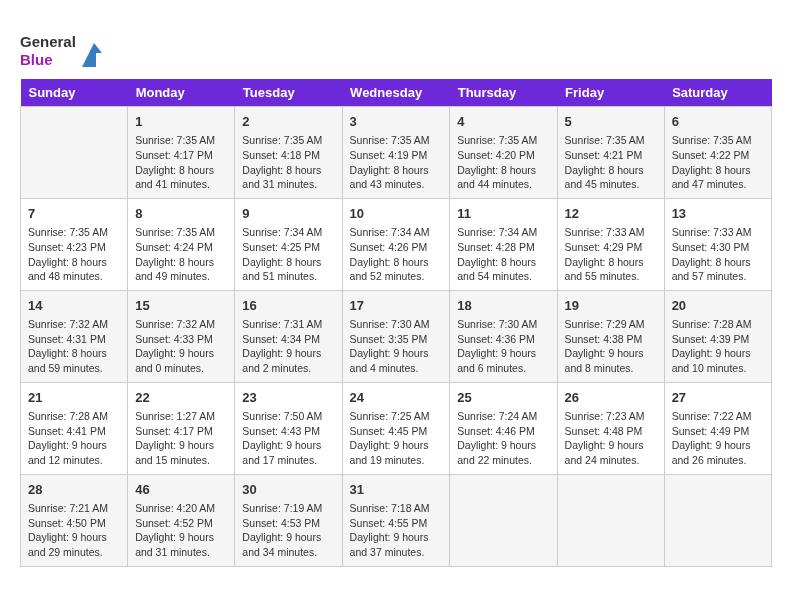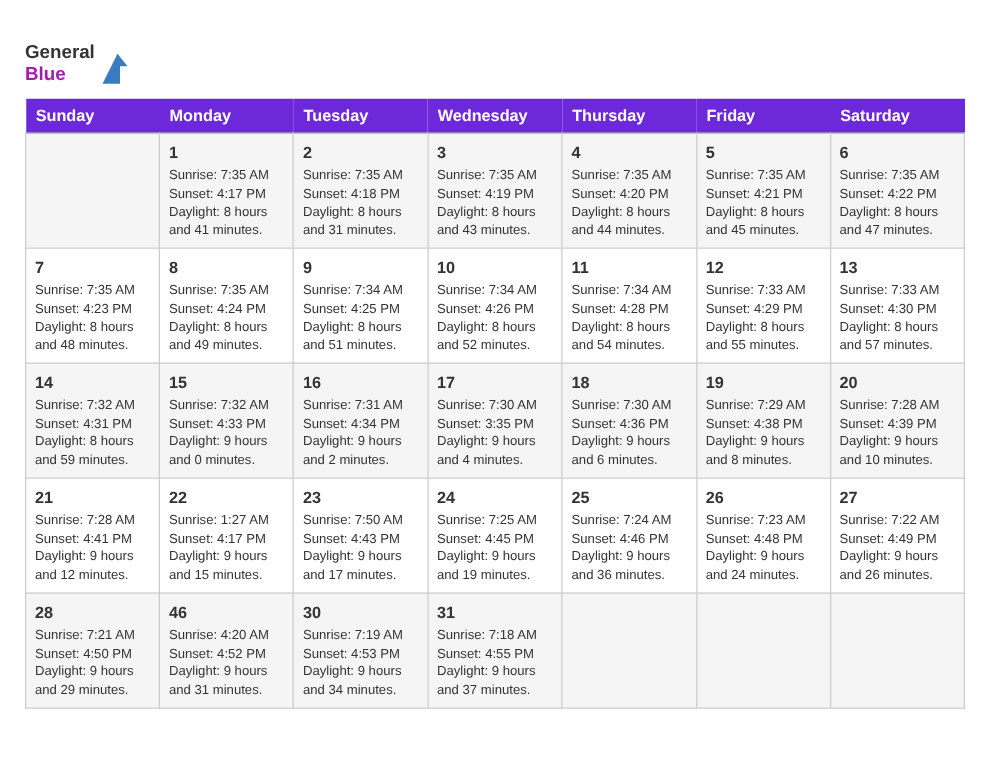--- a/index.html
+++ b/index.html
@@ -281,21 +281,21 @@
           <div class="day-info">Sunrise: 7:25 AM</div>
           <div class="day-info">Sunset: 4:45 PM</div>
           <div class="day-info">Daylight: 9 hours</div>
           <div class="day-info">and 19 minutes.</div>
         </td>
         <td>
           <span class="day-number">25</span>
           <div class="day-info">Sunrise: 7:24 AM</div>
           <div class="day-info">Sunset: 4:46 PM</div>
           <div class="day-info">Daylight: 9 hours</div>
-          <div class="day-info">and 36 minutes.</div>
+          <div class="day-info">and 22 minutes.</div>
         </td>
         <td>
           <span class="day-number">26</span>
           <div class="day-info">Sunrise: 7:23 AM</div>
           <div class="day-info">Sunset: 4:48 PM</div>
           <div class="day-info">Daylight: 9 hours</div>
           <div class="day-info">and 24 minutes.</div>
         </td>
         <td>
           <span class="day-number">27</span>

